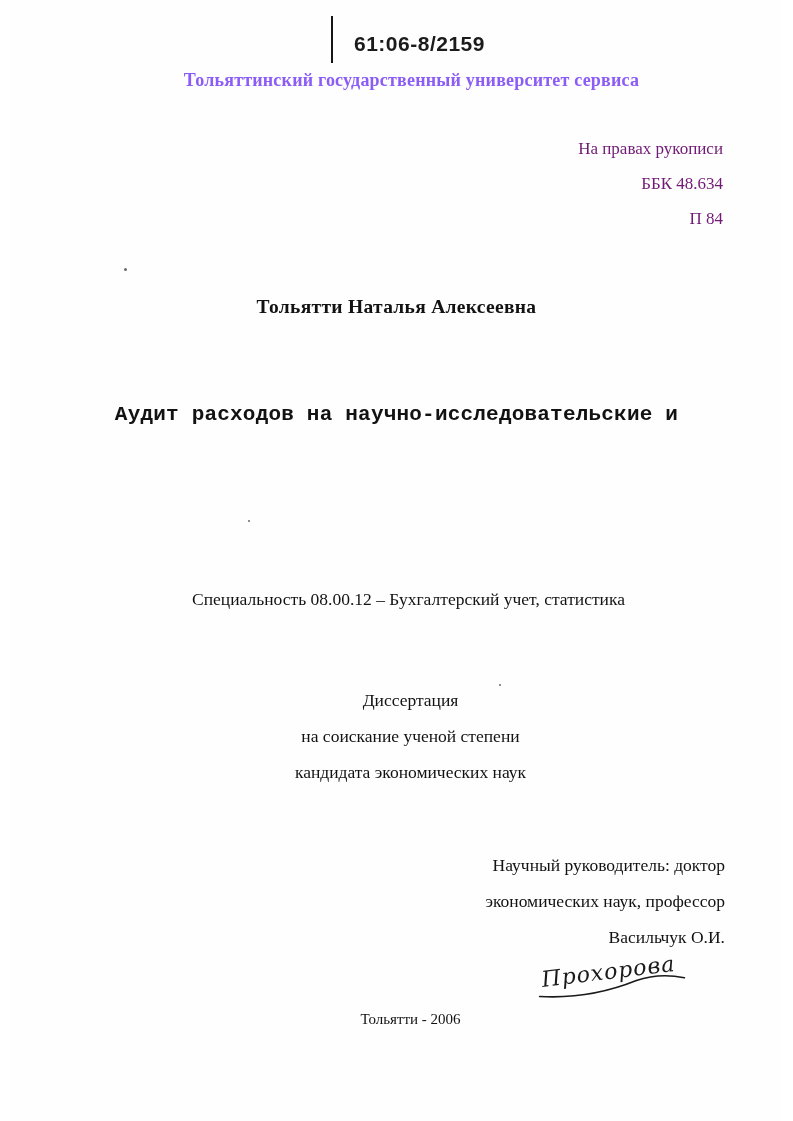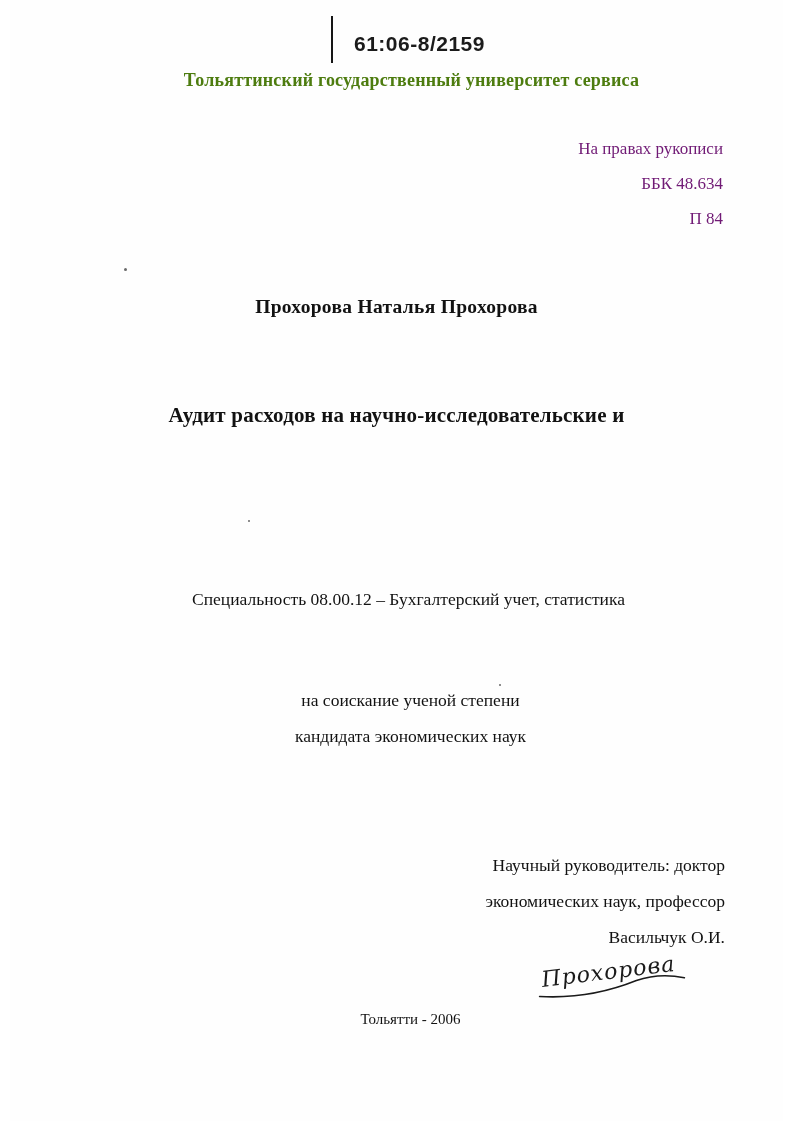--- a/index.html
+++ b/index.html
@@ -32,21 +32,21 @@
     letter-spacing: 0.5px;
     color: #1b1b1b;
   }
 
   .university {
     left: 30px; right: 0; top: 70px;
     text-align: center;
     font-weight: 700;
     font-size: 18px;
     letter-spacing: 0.2px;
-    color: #4d7c0f;
+    color: #8b5cf6;
   }
 
   .rights-block {
     right: 60px; top: 131px;
     text-align: right;
     font-size: 17px;
     line-height: 35px;
     color: #701a75;
   }
 
@@ -58,20 +58,21 @@
     letter-spacing: 0.3px;
   }
 
   .title {
     left: 0; right: 0; top: 392px;
     text-align: center;
     font-weight: 700;
     font-size: 21px;
     line-height: 46px;
     letter-spacing: 0.2px;
+    font-family: Liberation Mono, monospace;
   }
 
   .speciality {
     left: 24px; right: 0; top: 589px;
     text-align: center;
     font-size: 17.5px;
   }
 
   .thesis-block {
     left: 28px; right: 0; top: 682px;
@@ -127,29 +128,30 @@
   <div class="abs catalog-number">61:06-8/2159</div>
 
   <div class="abs university">Тольяттинский государственный университет сервиса</div>
 
   <div class="abs rights-block">
     <div>На правах рукописи</div>
     <div>ББК 48.634</div>
     <div>П 84</div>
   </div>
 
-  <div class="abs author">Прохорова Наталья Прохорова</div>
+  <div class="abs author">Тольятти Наталья Алексеевна</div>
 
   <div class="abs title">
     <div>Аудит расходов на научно-исследовательские и</div>
   </div>
 
   <div class="abs speciality">Специальность 08.00.12 – Бухгалтерский учет, статистика</div>
 
   <div class="abs thesis-block">
+    <div>Диссертация</div>
     <div>на соискание ученой степени</div>
     <div>кандидата экономических наук</div>
   </div>
 
   <div class="abs advisor-block">
     <div>Научный руководитель: доктор</div>
     <div>экономических наук, профессор</div>
     <div>Васильчук О.И.</div>
   </div>
 

